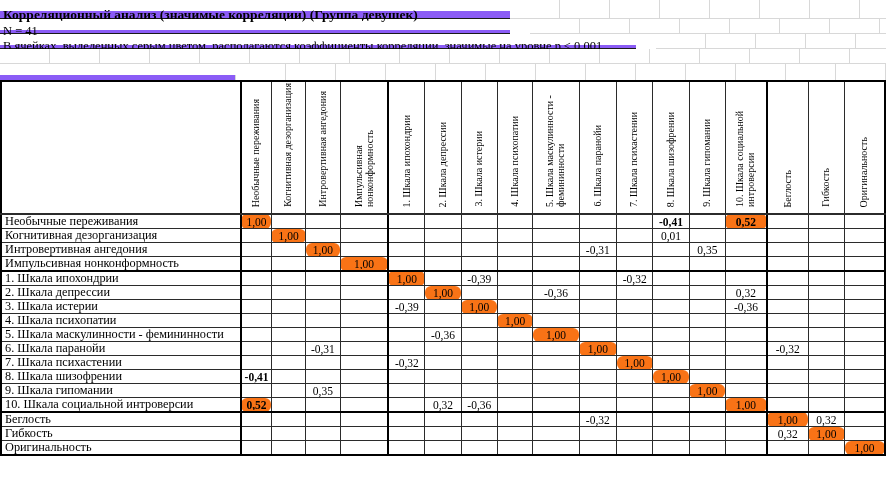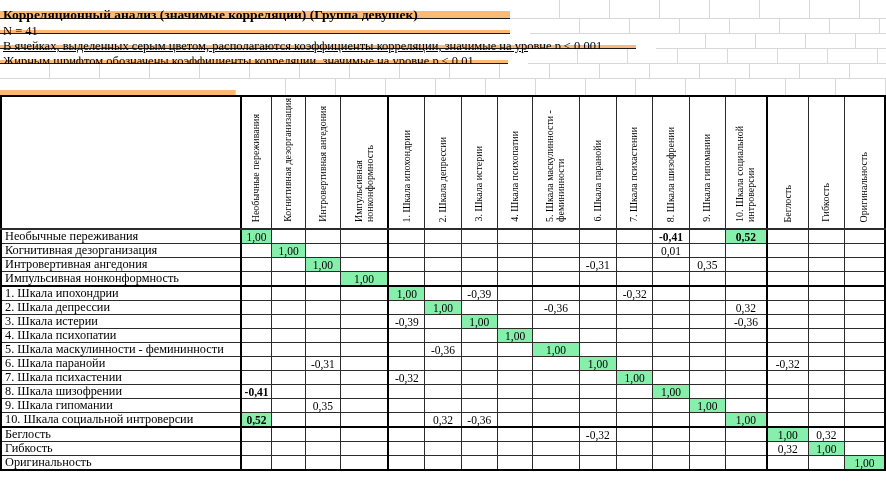--- a/index.html
+++ b/index.html
@@ -7,21 +7,21 @@
     width:886px;height:485px;overflow:hidden;background:#fff;color:#000;
     font-family:"Liberation Serif","DejaVu Serif",serif;
   }
   
   .topsec{width:886px;}
   .trow{display:flex;align-items:stretch;}
   .trow-title{height:19px;}
   .trow-n,.trow-l1,.trow-l2,.trow-l3{height:15px;gap:20px;}
   .trow-empty{height:16px;}
   .tcell{
-    flex:none;background:#fdba74;border-bottom:1px solid #1a1a1a;box-sizing:border-box;
+    flex:none;background:#8b5cf6;border-bottom:1px solid #1a1a1a;box-sizing:border-box;
     display:flex;align-items:center;padding-left:3px;white-space:nowrap;
     font-size:12.5px;line-height:13px;margin-top:11px;
   }
   .tcell-title{font-weight:bold;font-size:13.5px;width:510px;}
   .tcell-n{width:510px;}
   .tcell-l1{width:636px;text-decoration:underline;}
   .tcell-l2{width:508px;}
   .tcell-l3{width:460px;}
   .tcell-blank{width:236px;border-bottom:none;border-right:1px solid #d8d8d8;}
   .tfill{
@@ -46,21 +46,21 @@
   }
   thead tr th{border-bottom-width:2px;}
   tbody tr{height:14px;}
   tbody th.rowlabel{
     text-align:left;font-weight:normal;font-size:12.3px;line-height:13px;
     padding-left:3px;white-space:nowrap;background:#fff;
   }
   tbody td{
     text-align:center;vertical-align:middle;font-size:11.5px;line-height:12px;
   }
-  .gray{background:#86efac;}
+  .gray{background:#f97316;border-radius:6px;}
   .b{font-weight:bold;}
   .i{}
   .sep-r{border-right-width:2px;border-right-color:#000;}
   tr.sep-b th,tr.sep-b td{border-bottom-width:2px;border-bottom-color:#000;}
 </style>
 </head>
 <body>
 
 <div>
 
@@ -68,24 +68,20 @@
     <div class="trow trow-title">
       <div class="tcell tcell-title">Корреляционный анализ (значимые корреляции) (Группа девушек)</div>
       <div class="tfill"></div>
     </div>
     <div class="trow trow-n">
       <div class="tcell tcell-n">N = 41</div>
       <div class="tfill"></div>
     </div>
     <div class="trow trow-l1">
       <div class="tcell tcell-l1">В ячейках, выделенных серым цветом, располагаются коэффициенты корреляции, значимые на уровне  р ≤ 0,001</div>
-      <div class="tfill"></div>
-    </div>
-    <div class="trow trow-l2">
-      <div class="tcell tcell-l2">Жирным шрифтом обозначены коэффициенты корреляции, значимые на уровне р ≤ 0,01</div>
       <div class="tfill"></div>
     </div>
     <div class="trow trow-l3">
       <div class="tfill"></div>
     </div>
     <div class="trow trow-empty">
       <div class="tcell tcell-blank"></div>
       <div class="tfill tfill-nb"></div>
     </div>
   </div>

